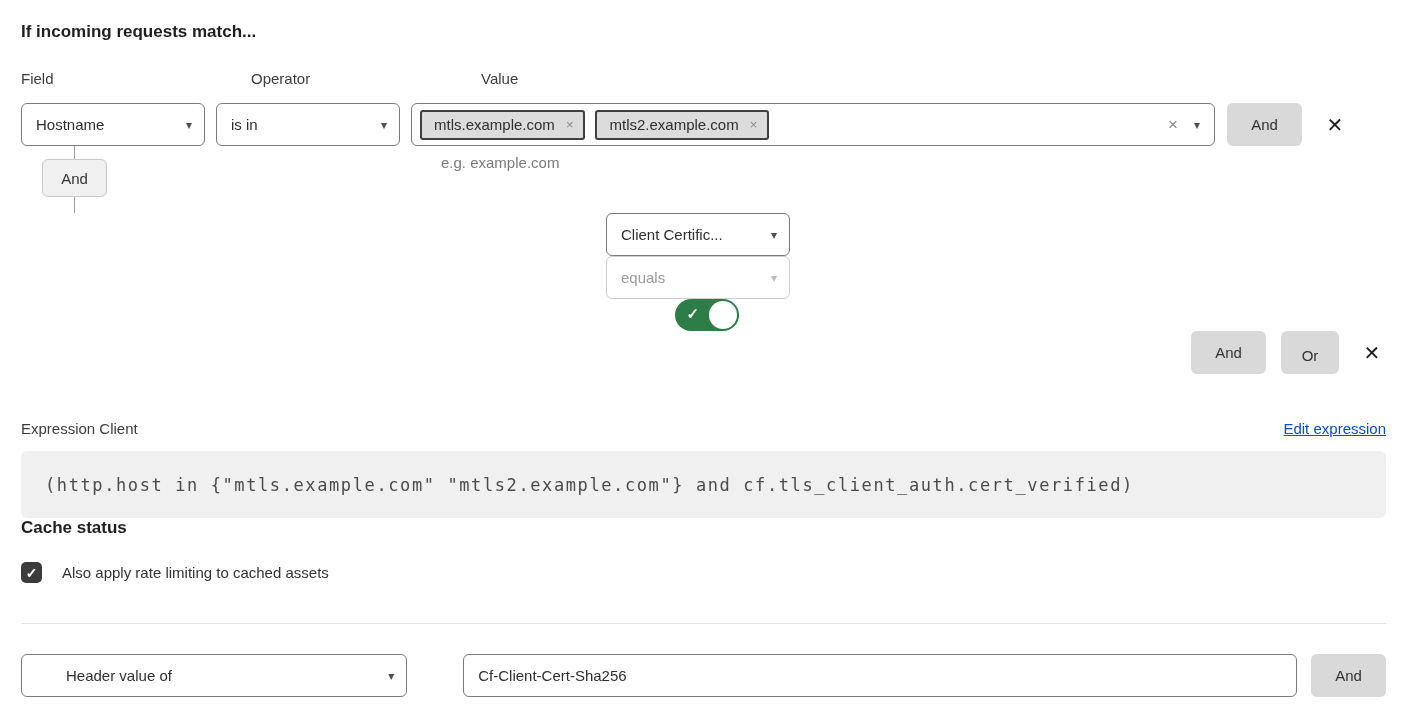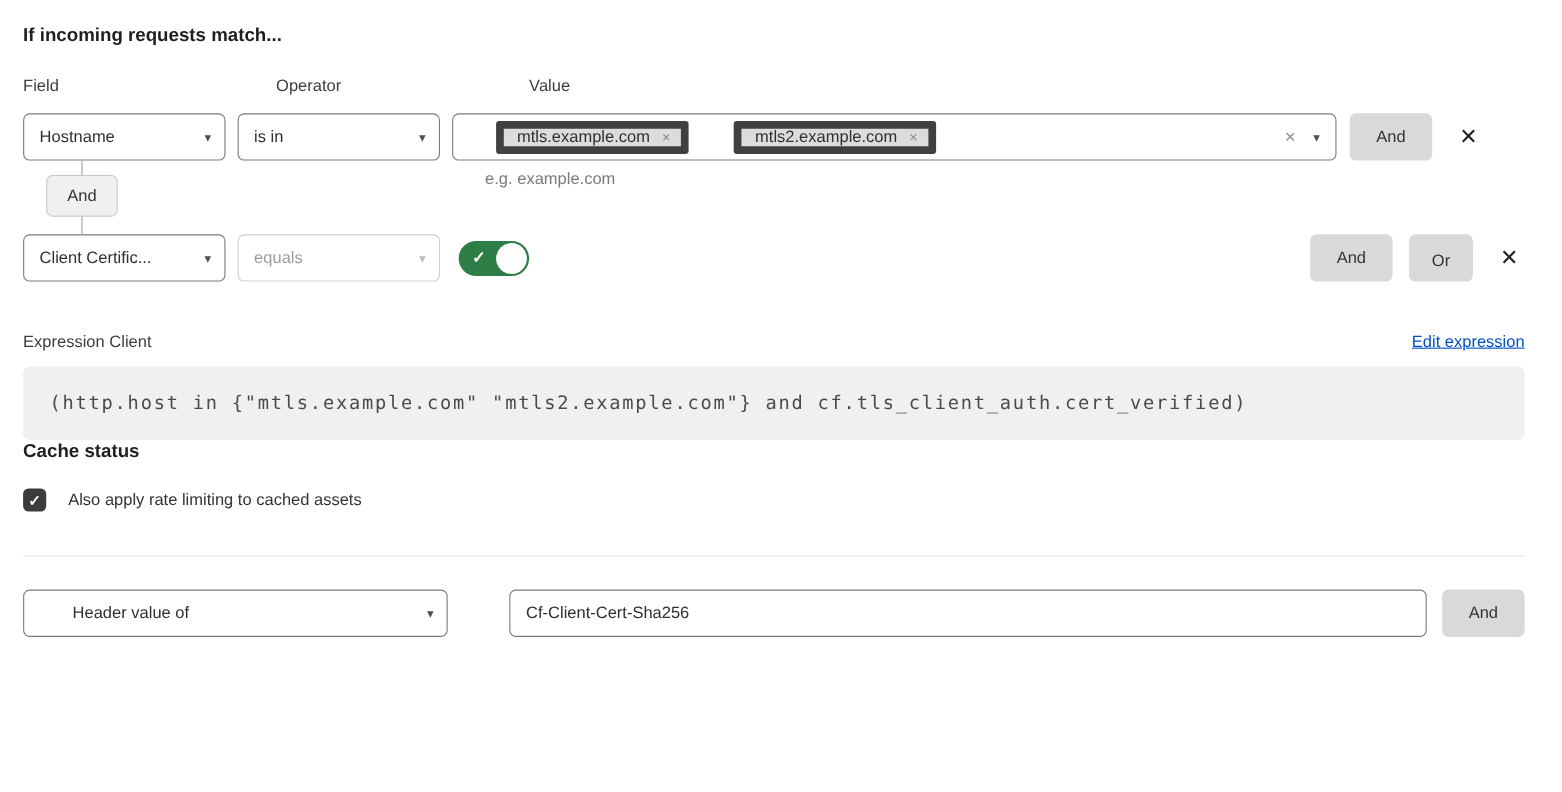--- a/index.html
+++ b/index.html
@@ -30,23 +30,23 @@
   .select .txt { flex:1; white-space:nowrap; overflow:hidden; text-overflow:clip; }
   .chev { color:#4f4f4f; font-size:12px; line-height:1; }
   .select.disabled { border-color:#cfcfcf; color:#9b9b9b; cursor:default; }
   .select.disabled .chev { color:#bdbdbd; }
 
   .multiselect {
     width:804px; height:43px; border:1px solid #7b7b7b; border-radius:6px;
     display:flex; align-items:center; padding:0 14px 0 8px; gap:10px; background:#fff;
   }
   .tag {
-    height:30px; background:#dcdcdc; border:7px solid #404040; border-radius:3px;
+    height:30px; background:#dcdcdc; border:2px solid #404040; border-radius:3px;
     display:flex; align-items:center; gap:11px; padding:0 10px 0 12px;
-    font-size:15px; color:#2f2f2f; white-space:nowrap;margin-left:31px;
+    font-size:15px; color:#2f2f2f; white-space:nowrap;
   }
   .tag .tag-x { color:#8a8a8a; font-size:13px; cursor:pointer; }
   .ms-clear { margin-left:auto; color:#8a8a8a; font-size:17px; cursor:pointer; }
   .ms-chev { margin-left:6px; cursor:pointer; }
 
   .btn {
     height:43px; min-width:75px; padding:0 19px; border:none; border-radius:6px;
     background:#d9d9d9; color:#333; font-size:15px;
     font-family:"Liberation Sans", sans-serif; cursor:pointer;
   }
@@ -160,21 +160,21 @@
     </div>
     <button class="btn first">And</button>
     <button class="xbtn">✕</button>
   </div>
 
   <div class="between">
     <div class="connector">And</div>
     <span class="helper">e.g. example.com</span>
   </div>
 
-  <div class="cond-row" style="margin-top:0;">
+  <div class="cond-row" style="margin-top:0;flex-direction:column;">
     <div class="select">
       <span class="txt">Client Certific...</span>
       <span class="chev">▾</span>
     </div>
     <div class="select disabled">
       <span class="txt">equals</span>
       <span class="chev">▾</span>
     </div>
     <div class="toggle">
       <span class="tick">✓</span>

